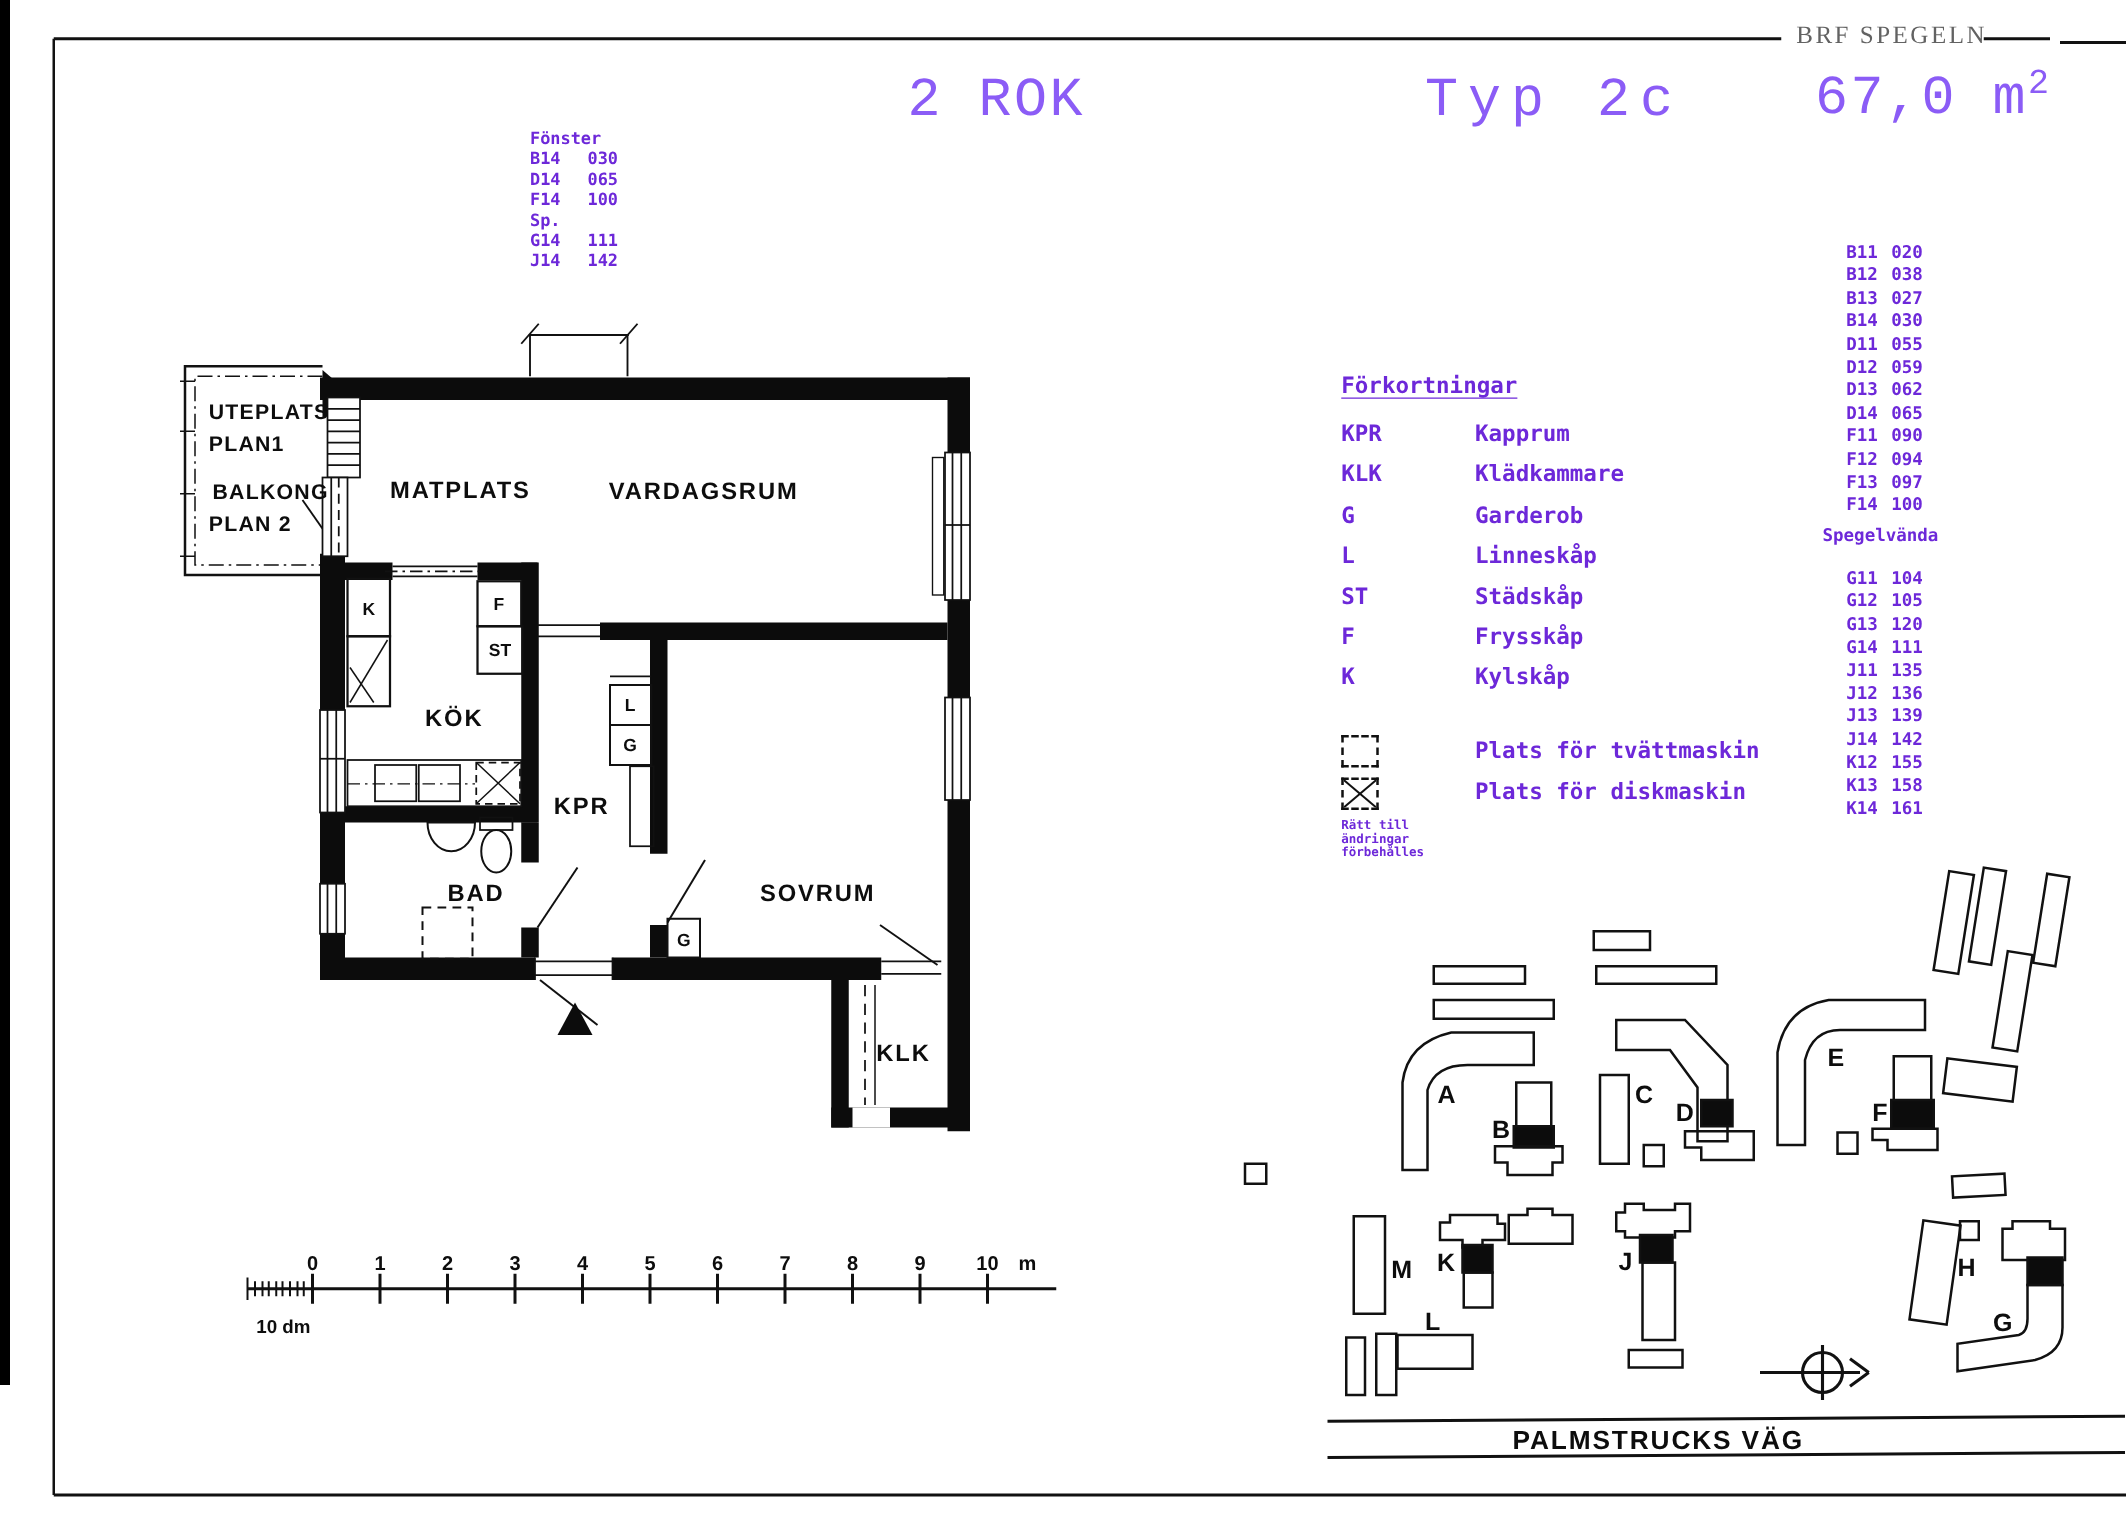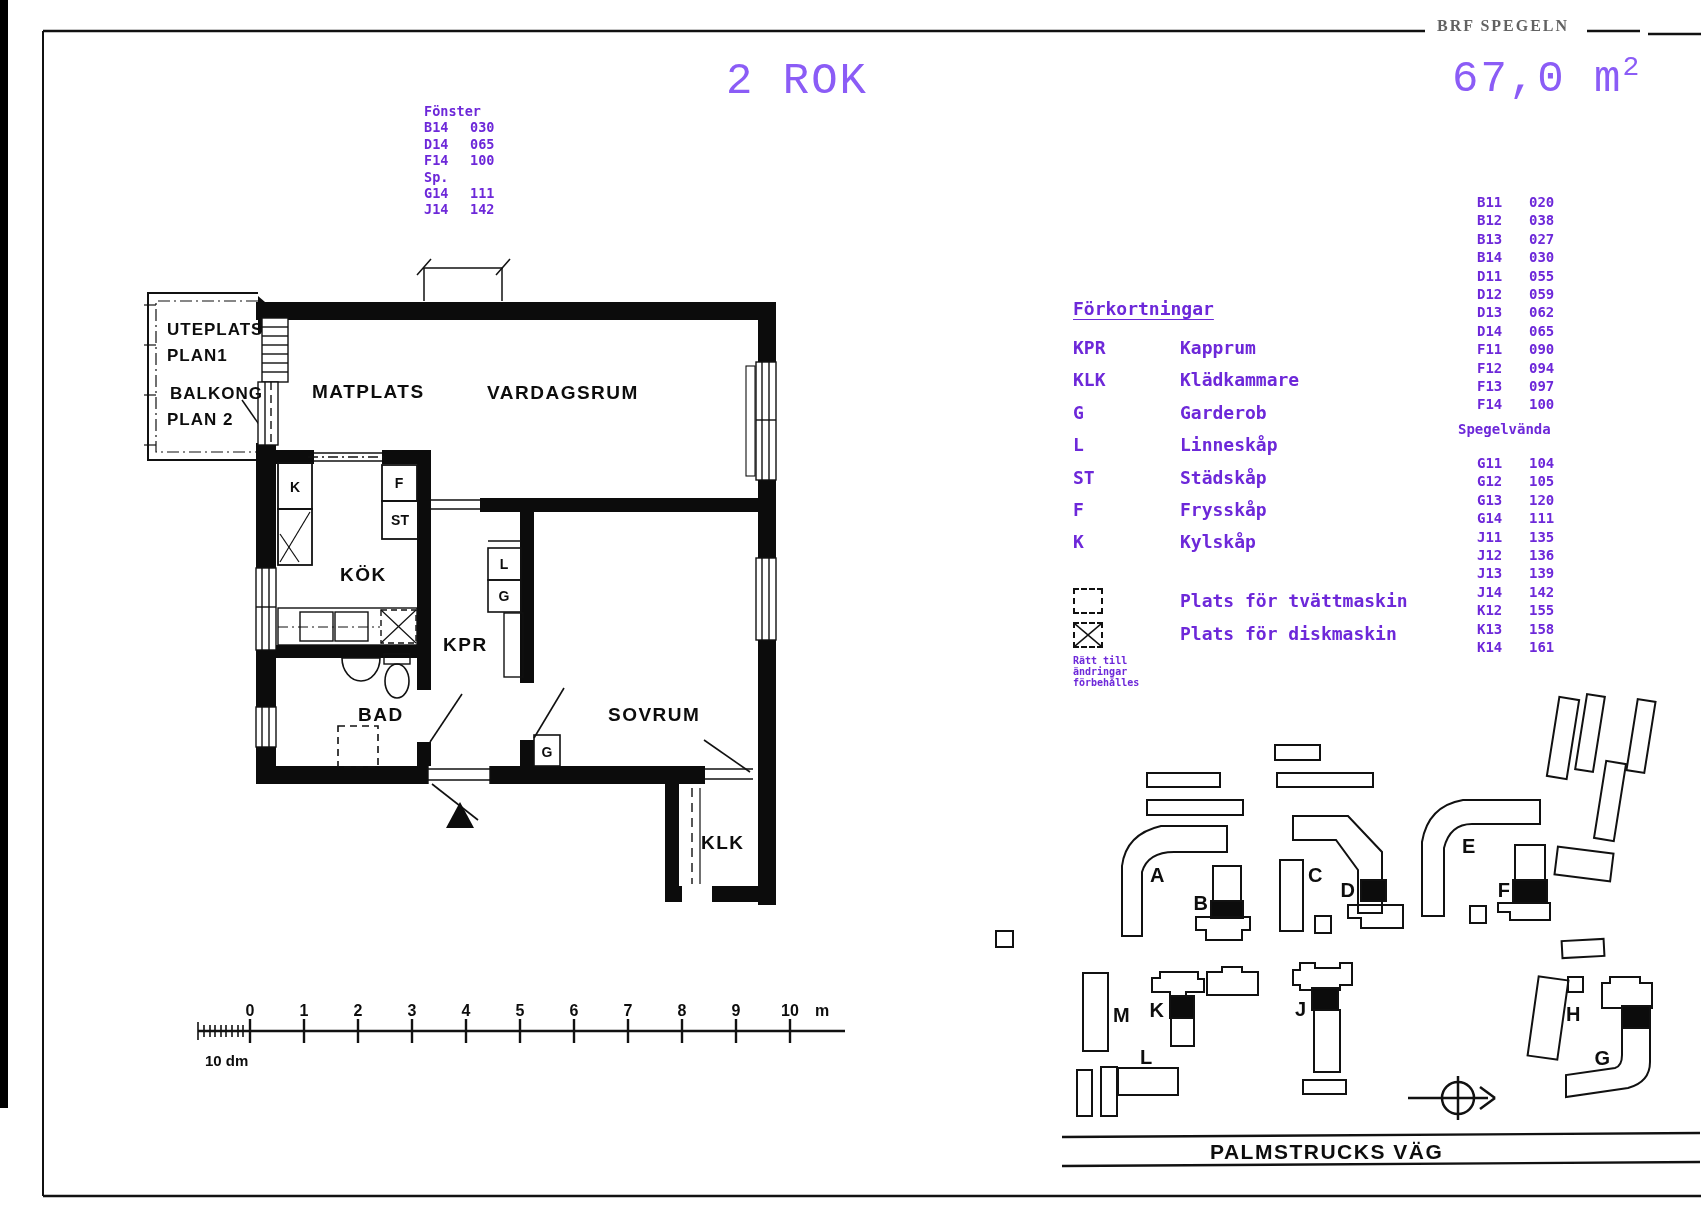--- a/index.html
+++ b/index.html
@@ -1,33 +1,33 @@
 <!DOCTYPE html>
 <html><head>
 <meta charset="utf-8">
 <style>
   html,body{margin:0;padding:0;background:#e8e8e8}
   .page{position:relative;width:1701px;height:1216px;background:#ffffff;overflow:hidden;
         font-family:"DejaVu Sans Mono",monospace;color:#0d0d0d}
   svg.art{position:absolute;left:0;top:0}
   .abs{position:absolute}
   
-  .brand{font-family:"Liberation Serif",serif;font-variant:small-caps;font-size:16px;
-         letter-spacing:2px;color:#3b3b3b;font-weight:bold;opacity:.8}
+  .brand{font-family:"Liberation Serif",serif;font-variant:small-caps;font-size:20px;
+         letter-spacing:2px;color:#3b3b3b;font-weight:normal;opacity:.8}
   .title{font-family:"Liberation Mono",monospace;font-size:44px;color:#8b5cf6;white-space:nowrap}
   .t-rooms{letter-spacing:2px}
   .t-type{letter-spacing:8px}
   .t-area{letter-spacing:2px}
   .t-sup{font-size:28px;vertical-align:16px;letter-spacing:0}
   
   .mono-b{font-family:"DejaVu Sans Mono",monospace;font-weight:bold;color:#6d28d9}
   .fonster{font-size:13.5px;line-height:16.4px;white-space:nowrap}
   .fonster .c{display:inline-block;width:46px}
   .units{font-size:14px;line-height:18.4px;white-space:nowrap}
-  .units .c{display:inline-block;width:52px}
+  .units .c{display:inline-block;width:36px}
   .legend{font-size:18px;white-space:nowrap}
   .legend-h{text-decoration:underline;text-underline-offset:4px}
   .lg-row{position:absolute;left:0;display:flex;align-items:flex-start}
   .lg-abbr{display:inline-block;width:107px}
   .lg-icon{display:inline-block;width:30px;height:26px;border:2px dashed #111;box-sizing:border-box;position:relative}
   .lg-icon svg{position:absolute;left:0;top:0}
   .note{font-size:10px}
 </style>
 </head>
 <body>
@@ -346,20 +346,21 @@
           <text x="1610" y="1065" text-anchor="end">G</text>
         </g>
         <text x="1210" y="1159" font-size="21" letter-spacing="1.5">PALMSTRUCKS VÄG</text>
       </g>
     </g>
   </svg>
 
   <div class="abs brand" style="left:1437px;top:17px">BRF SPEGELN</div>
 
   <div class="abs title t-rooms" style="left:726px;top:56px">2 ROK</div>
+  <div class="abs title t-type" style="left:1140px;top:56px">Typ 2c</div>
   <div class="abs title t-area" style="left:1452px;top:52px"><span>67,0 m</span><span class="t-sup">2</span></div>
 
   <div class="abs mono-b fonster" style="left:424px;top:103px">
     <div>Fönster</div>
     <div><span class="c">B14</span><span>030</span></div>
     <div><span class="c">D14</span><span>065</span></div>
     <div><span class="c">F14</span><span>100</span></div>
     <div><span class="c">Sp.</span><span></span></div>
     <div><span class="c">G14</span><span>111</span></div>
     <div><span class="c">J14</span><span>142</span></div>

